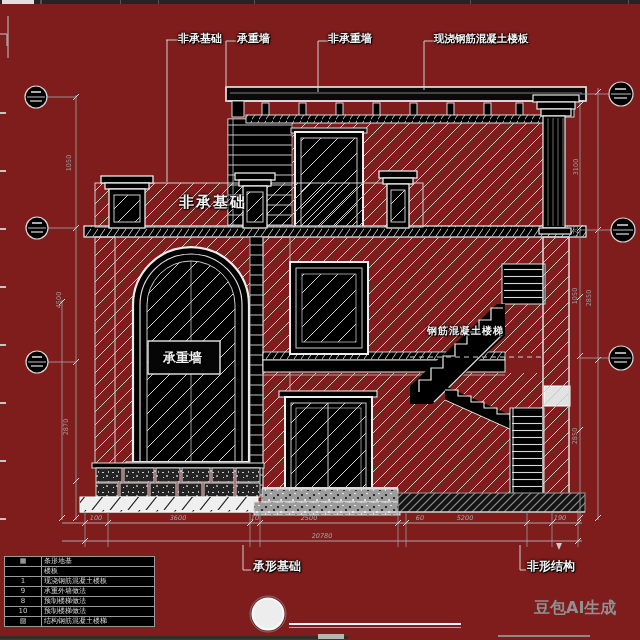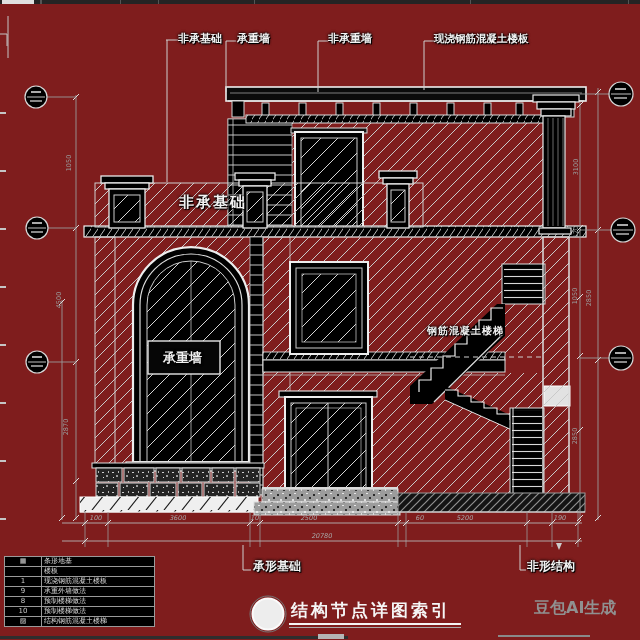--- a/index.html
+++ b/index.html
@@ -405,16 +405,15 @@
           <td class="sym">10</td>
           <td>预制楼梯做法</td>
         </tr>
   <tr>
           <td class="sym">▨</td>
           <td>结构钢筋混凝土楼梯</td>
         </tr>
 </tbody>
     </table>
 
-<div class="title-text">结构节点详图索引</div>
 <div class="watermark">豆包AI生成</div>
 
 </div>
 
 </body></html>

